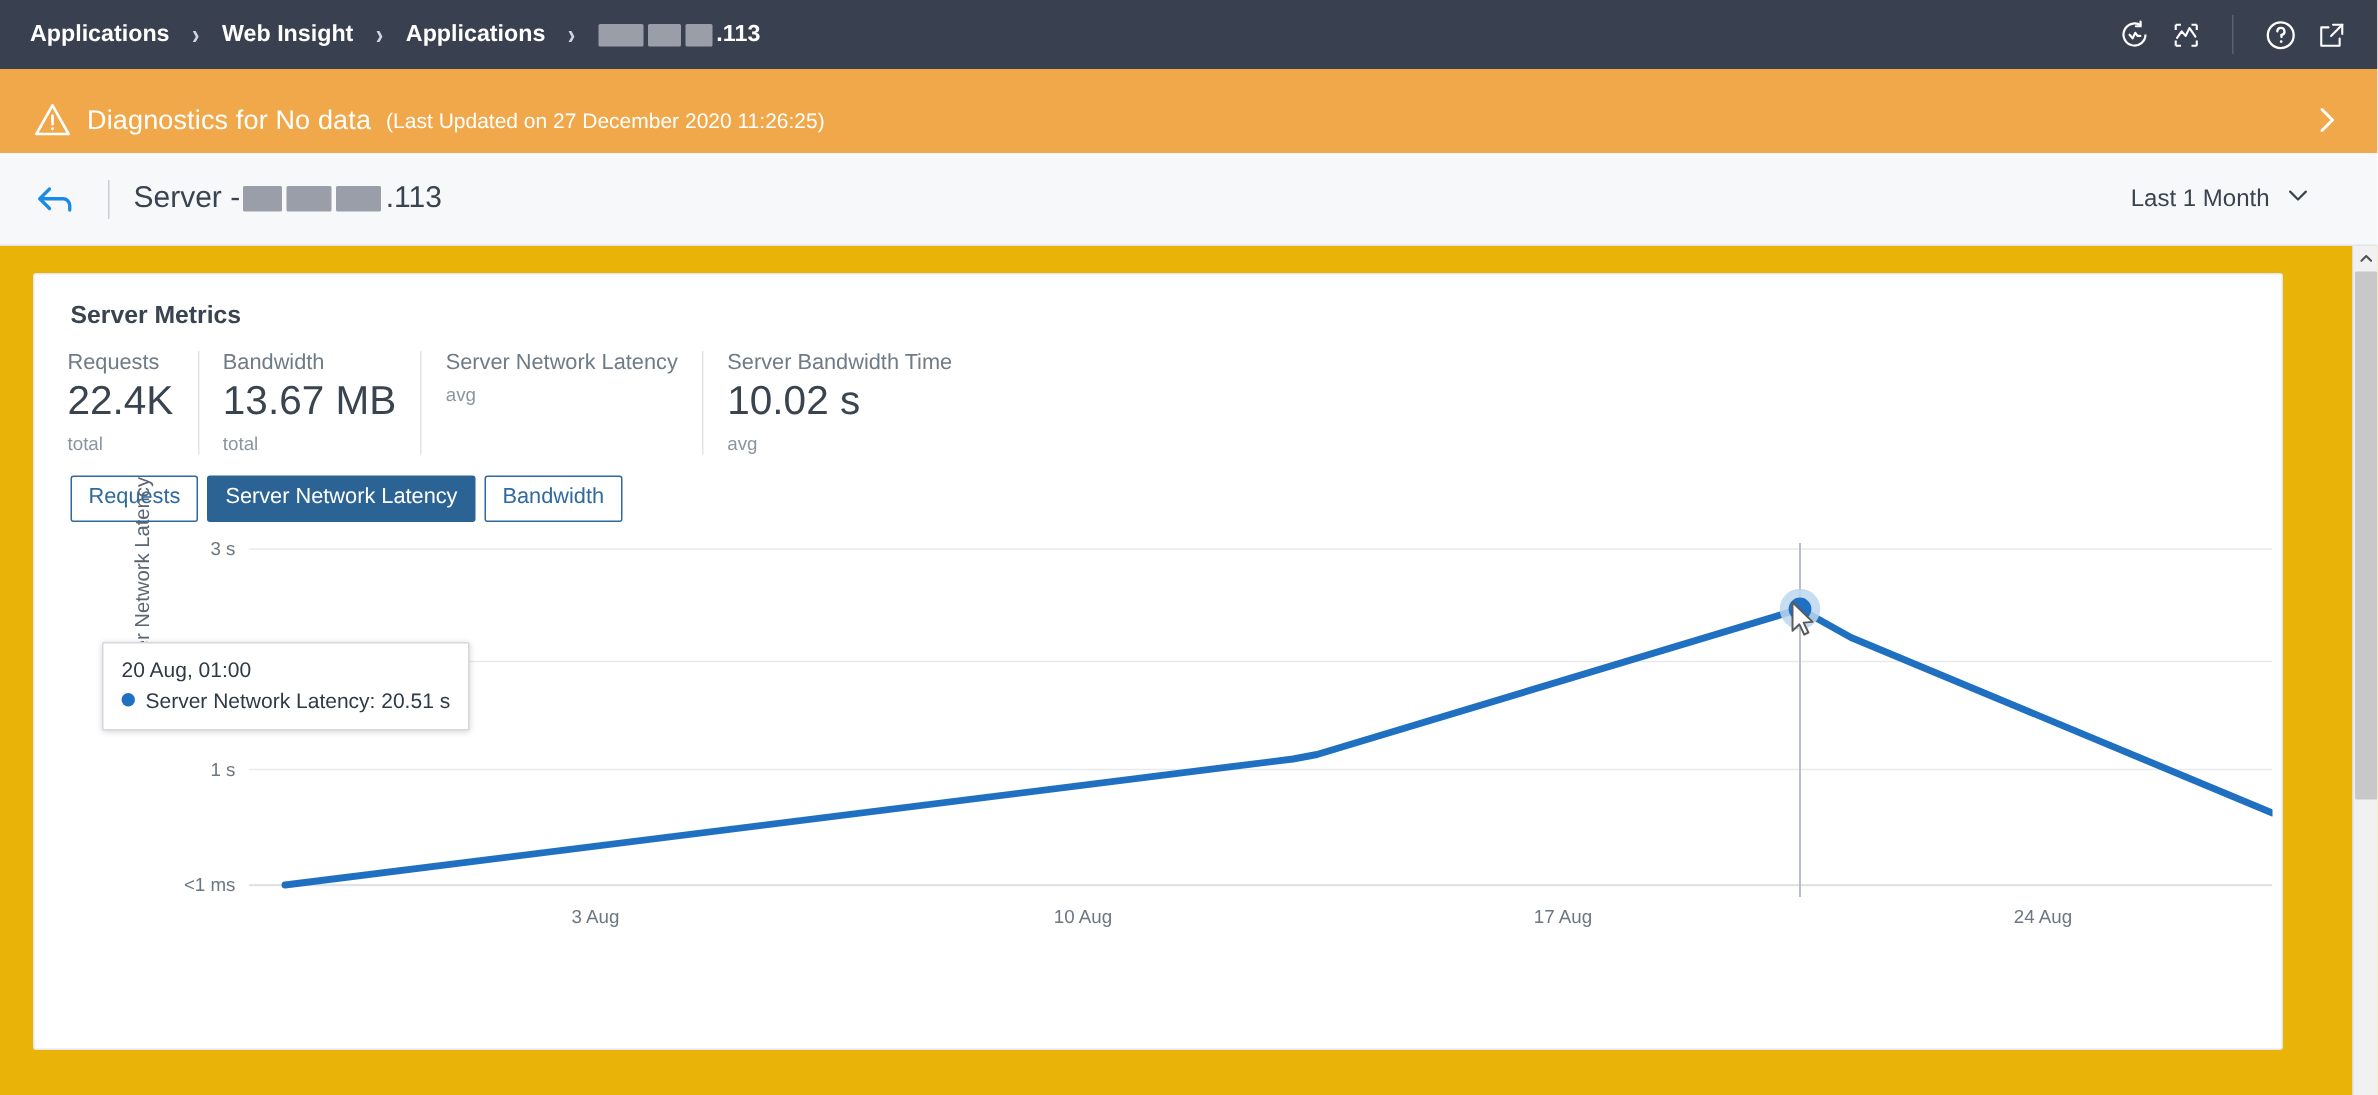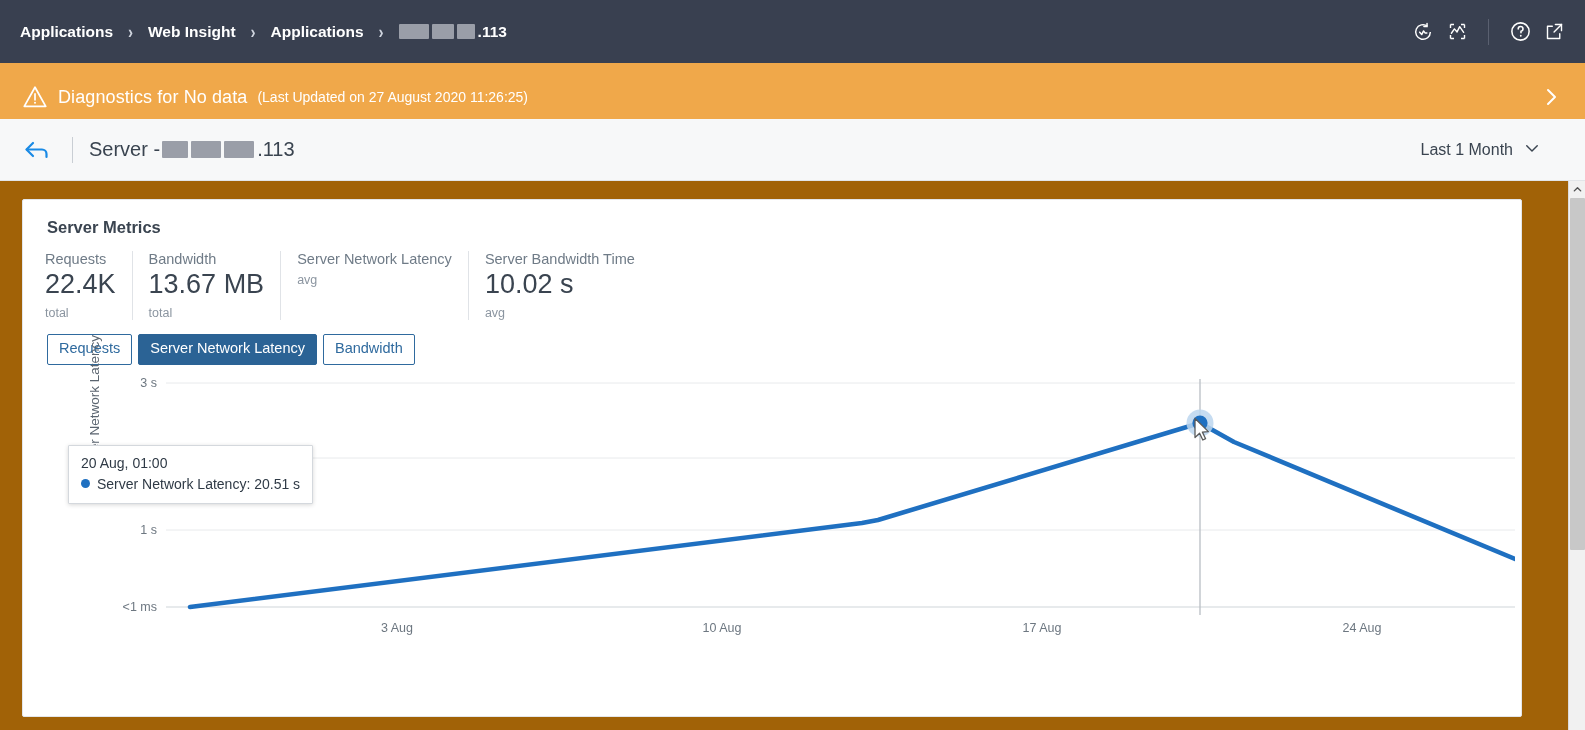--- a/index.html
+++ b/index.html
@@ -7,21 +7,21 @@
   body {
     width:1585px; height:730px;
     font-family:"Liberation Sans", sans-serif;
     background:#ffffff;
     overflow:hidden;
     color:#2f3a46;
   }
 
   
   .topbar{
-    height:63px; background:#394050; display:flex; align-items:center;
+    height:46px; background:#394050; display:flex; align-items:center;
     padding:0 14px 0 18px; color:#ffffff;
   }
   .crumbs{ display:flex; align-items:center; flex:1; gap:0; }
   .crumb{
     font-size:15.5px; font-weight:bold; color:#ffffff; white-space:nowrap;
     padding:0 2px;
   }
   .crumb-sep{
     color:#cfd4de; font-size:15px; font-weight:bold; padding:0 13px;
     transform:scaleY(1.25);
@@ -58,21 +58,21 @@
   .ptitle{ font-size:20px; color:#3a4450; display:flex; align-items:center; }
   .ptitle .redact-blk{ height:17px; }
   .timesel{
     margin-left:auto; display:flex; align-items:center; gap:10px;
     font-size:16px; color:#3a4450; cursor:pointer; padding-right:22px;
   }
 
   
   .content{
     position:relative; height:calc(730px - 46px - 56px - 62px);
-    background:#a16207; padding:18px 22px 16px 22px; overflow:hidden;
+    background:#eab308; padding:18px 22px 16px 22px; overflow:hidden;
   }
   .card{
     border:1px solid #e3e6ea; background:#fff; border-radius:2px;
     height:518px; padding:16px 18px 0 12px; position:relative;
     width:1500px;
   }
   .card-title{ font-size:16.5px; font-weight:bold; color:#3a4450; margin:2px 0 0 12px; }
 
   
   .kpis{ display:flex; margin:14px 0 0 10px; }
@@ -187,21 +187,21 @@
 
 <div class="alert">
   <span class="alert-ico">
     <svg width="28" height="28" viewBox="0 0 24 24" fill="none" stroke="#ffffff" stroke-width="1.5">
       <path d="M12 3.6L21.2 20H2.8z" stroke-linejoin="round"></path>
       <path d="M12 9.4v5" stroke-linecap="round"></path>
       <circle cx="12" cy="17" r=".85" fill="#ffffff" stroke="none"></circle>
     </svg>
   </span>
   <span class="alert-title">Diagnostics for No data</span>
-  <span class="alert-sub">(Last Updated on 27 August 2020 11:26:25)</span>
+  <span class="alert-sub">(Last Updated on 27 December 2020 11:26:25)</span>
   <span class="alert-chev">
     <svg width="24" height="24" viewBox="0 0 24 24" fill="none" stroke="#ffffff" stroke-width="2">
       <path d="M9 5l7 7-7 7" stroke-linecap="round" stroke-linejoin="round"></path>
     </svg>
   </span>
 </div>
 
 <div class="pagehdr">
   <span class="backbtn">
     <svg width="30" height="26" viewBox="0 0 30 26" fill="none" stroke="#1a8ae5" stroke-width="2.2">

